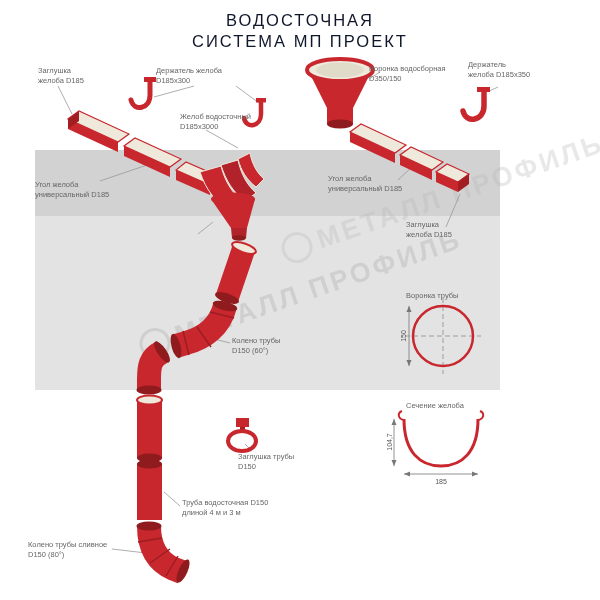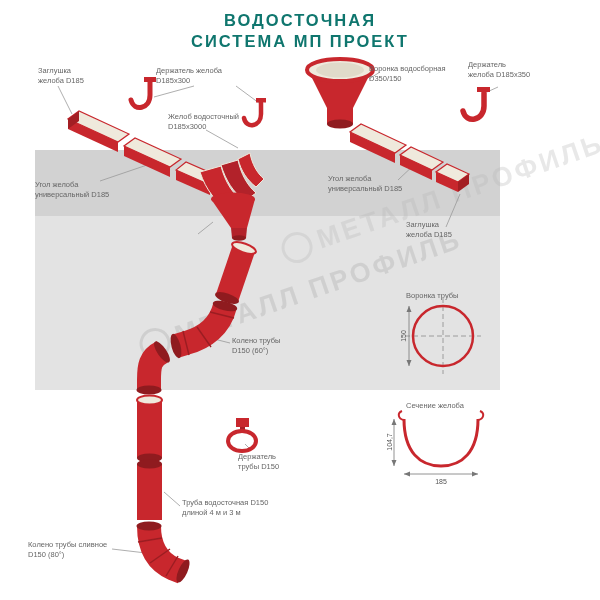--- a/index.html
+++ b/index.html
@@ -1,20 +1,20 @@
 <!DOCTYPE html>
 <html><head>
 <meta charset="utf-8">
 <style>
   * { margin:0; padding:0; box-sizing:border-box; }
   html,body { background:#ffffff; font-family:"Liberation Sans", sans-serif; }
   .stage { position:relative; width:600px; height:600px; background:#fff; overflow:hidden; }
   .scene { position:absolute; left:0; top:0; }
   .title { position:absolute; top:10px; left:0; width:600px; text-align:center;
-           font-size:16.5px; font-weight:bold; letter-spacing:2px; color:#0f766e; line-height:1.3; }
+           font-size:16.5px; font-weight:normal; letter-spacing:2px; color:#0f172a; line-height:1.3; }
   .lbl { position:absolute; font-size:7.5px; line-height:1.3; color:#666; }
   .r { text-align:left; }
   .wm text { font-size:27px; font-weight:bold; fill:#b9b9b9; letter-spacing:3px; }
   .dim { font-size:7px; fill:#555; }
 </style>
 </head>
 <body>
 
 <div class="stage">
 
@@ -182,24 +182,24 @@
 
   <div class="title">
     <div>ВОДОСТОЧНАЯ</div>
     <div>СИСТЕМА МП ПРОЕКТ</div>
   </div>
 
   <div class="lbl" style="left:38px;top:66px;width:58px">Заглушка желоба D185</div>
   <div class="lbl" style="left:156px;top:66px;width:88px">Держатель желоба D185х300</div>
   <div class="lbl" style="left:369px;top:64px;width:78px">Воронка водосборная D350/150</div>
   <div class="lbl r" style="left:468px;top:60px;width:64px">Держатель желоба D185х350</div>
-  <div class="lbl" style="left:168px;top:112px;width:80px">Желоб водосточный D185х3000</div>
+  <div class="lbl" style="left:180px;top:112px;width:80px">Желоб водосточный D185х3000</div>
   <div class="lbl" style="left:35px;top:180px;width:96px">Угол желоба универсальный D185</div>
   <div class="lbl" style="left:328px;top:174px;width:92px">Угол желоба универсальный D185</div>
   <div class="lbl" style="left:406px;top:220px;width:60px">Заглушка желоба D185</div>
   <div class="lbl" style="left:232px;top:336px;width:64px">Колено трубы D150 (60°)</div>
   <div class="lbl" style="left:406px;top:291px;width:110px">Воронка трубы</div>
-  <div class="lbl" style="left:238px;top:452px;width:58px">Держатель трубы D150</div>
+  <div class="lbl" style="left:238px;top:452px;width:58px">Заглушка трубы D150</div>
   <div class="lbl" style="left:406px;top:401px;width:110px">Сечение желоба</div>
   <div class="lbl" style="left:182px;top:498px;width:92px">Труба водосточная D150 длиной 4 м и 3 м</div>
   <div class="lbl r" style="left:28px;top:540px;width:82px">Колено трубы сливное D150 (80°)</div>
 
 </div>
 
 </body></html>

